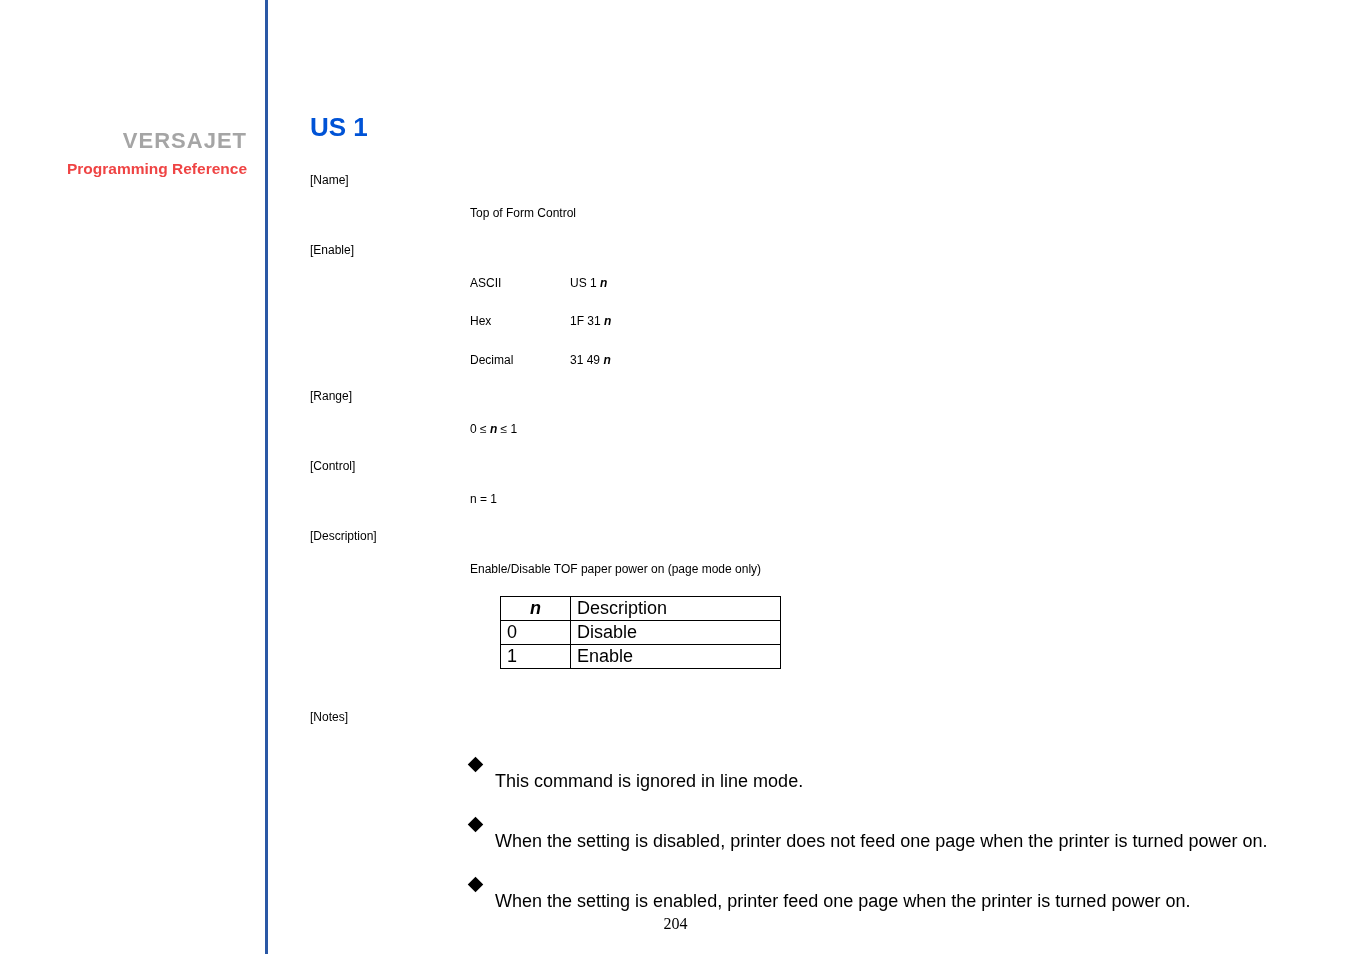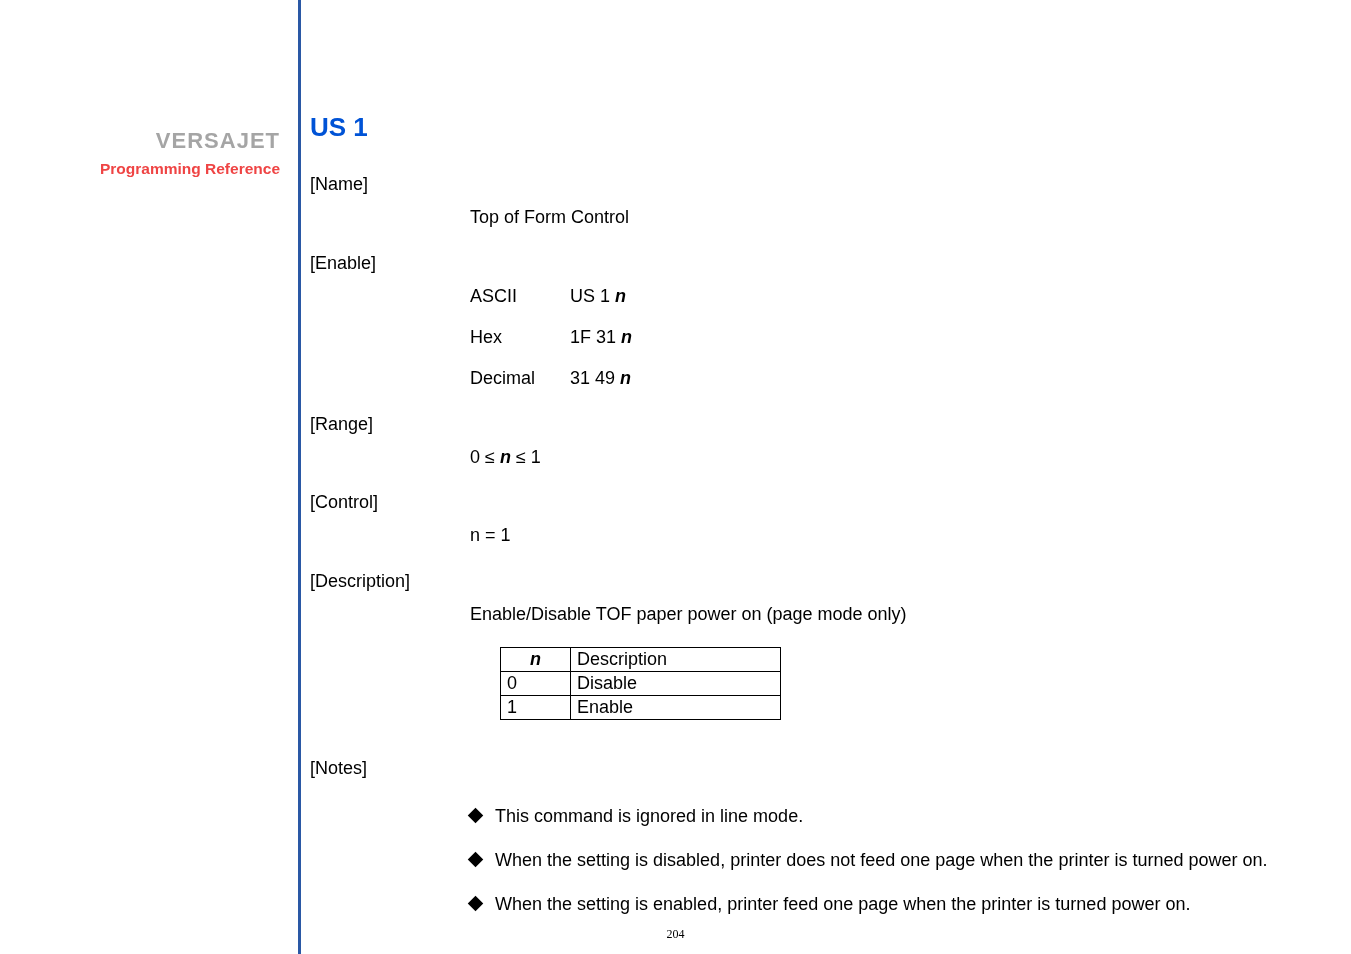--- a/index.html
+++ b/index.html
@@ -8,21 +8,21 @@
     background: #fff;
     width: 1351px;
     height: 954px;
     position: relative;
     color: #000;
   }
   .sidebar {
     position: absolute;
     left: 0;
     top: 0;
-    width: 301px;
+    width: 268px;
     height: 954px;
     background: #fff;
     border-right: 3px solid #2a58a5;
   }
   .brand {
     position: absolute;
     top: 128px;
     right: 18px;
     font-family: "Trebuchet MS", "Segoe UI", sans-serif;
     font-weight: bold;
@@ -48,35 +48,35 @@
   .cmd-title {
     color: #0053d6;
     font-family: Arial, Helvetica, sans-serif;
     font-weight: bold;
     font-size: 26px;
     margin-bottom: 28px;
   }
   .row {
     display: flex;
     margin-bottom: 18px;
-    font-size: 18px;
+    font-size: 12px;
     line-height: 1.55;
   }
   .label-col {
     width: 160px;
     flex-shrink: 0;
   }
   .value-col {
     flex: 1;
     margin-top: 33px;
   }
   .fmt-table {
     display: grid;
     grid-template-columns: 100px auto;
-    row-gap: 13px;
+    row-gap: 20px;
   }
   .italic-n { font-style: italic; font-weight: bold; }
   .desc-table {
     border-collapse: collapse;
     margin-left: 30px;
     margin-top: 5px;
   }
   .desc-table th, .desc-table td {
     border: 1px solid #000;
     font-size: 18px;
@@ -110,28 +110,28 @@
   .diamond {
     display: inline-block;
     width: 11px;
     height: 11px;
     background: #000;
     transform: rotate(45deg);
     margin-right: 14px;
     margin-top: 7px;
     flex-shrink: 0;
   }
-  .bullet-text { flex: 1; }
+  .bullet-text { flex: 1; margin-top: 16px; }
   .page-num {
     position: absolute;
-    bottom: 12px;
+    bottom: 21px;
     left: 50%;
     transform: translateX(-50%);
     font-family: "Times New Roman", serif;
-    font-size: 12px;
+    font-size: 16px;
     color: #000;
   }
 </style>
 </head>
 <body>
 
 <div class="sidebar">
   <div class="brand">VERSAJET</div>
   <div class="ref-label">Programming Reference</div>
 </div>

